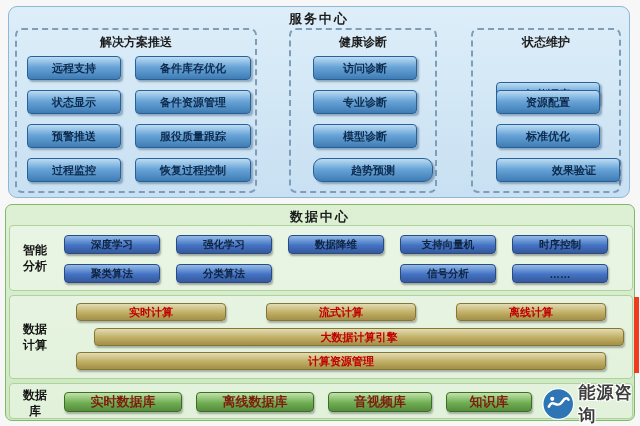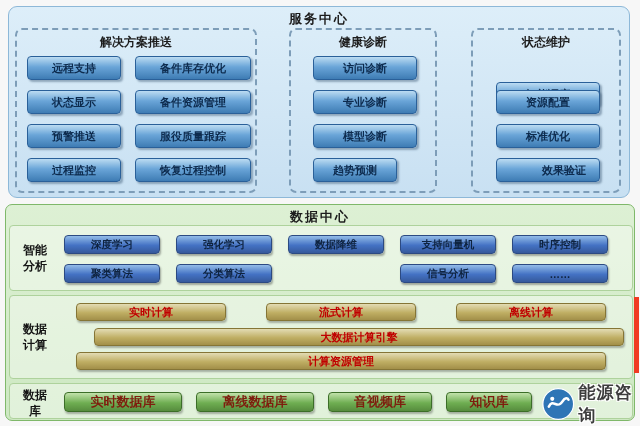--- a/index.html
+++ b/index.html
@@ -67,29 +67,29 @@
       <div class="btn btn-svc" style="left:118px;top:60px;width:116px;height:24px;">备件资源管理</div>
       <div class="btn btn-svc" style="left:118px;top:94px;width:116px;height:24px;">服役质量跟踪</div>
       <div class="btn btn-svc" style="left:118px;top:128px;width:116px;height:24px;">恢复过程控制</div>
     </div>
 
     <div class="svc-group" style="left:280px;top:21px;width:148px;height:165px;">
       <div class="group-header">健康诊断</div>
       <div class="btn btn-svc" style="left:22px;top:26px;width:104px;height:24px;">访问诊断</div>
       <div class="btn btn-svc" style="left:22px;top:60px;width:104px;height:24px;">专业诊断</div>
       <div class="btn btn-svc" style="left:22px;top:94px;width:104px;height:24px;">模型诊断</div>
-      <div class="btn btn-svc" style="left:22px;top:128px;width:84px;height:24px;">趋势预测</div>
+      <div class="btn btn-svc" style="left:22px;top:128px;width:120px;height:24px;border-radius:9px;">趋势预测</div>
     </div>
 
     <div class="svc-group" style="left:462px;top:21px;width:150px;height:165px;">
       <div class="group-header">状态维护</div>
       <div class="btn btn-svc" style="left:23px;top:26px;width:104px;height:24px;margin-top:26px;">智能调度</div>
       <div class="btn btn-svc" style="left:23px;top:60px;width:104px;height:24px;">资源配置</div>
       <div class="btn btn-svc" style="left:23px;top:94px;width:104px;height:24px;">标准优化</div>
-      <div class="btn btn-svc" style="left:23px;top:128px;width:104px;height:24px;padding-left:32px;">效果验证</div>
+      <div class="btn btn-svc" style="left:23px;top:128px;width:124px;height:24px;padding-left:32px;">效果验证</div>
     </div>
   </div>
 
   <div class="dc-panel">
     <div class="panel-title">数据中心</div>
 
     <div class="subrow" style="left:3px;top:20px;width:624px;height:66px;">
       <div class="row-label" style="left:2px;top:17px;width:46px;white-space:pre-line;">智能
 分析</div>
       <div class="btn btn-ana" style="left:54px;top:9px;width:96px;height:19px;">深度学习</div>

